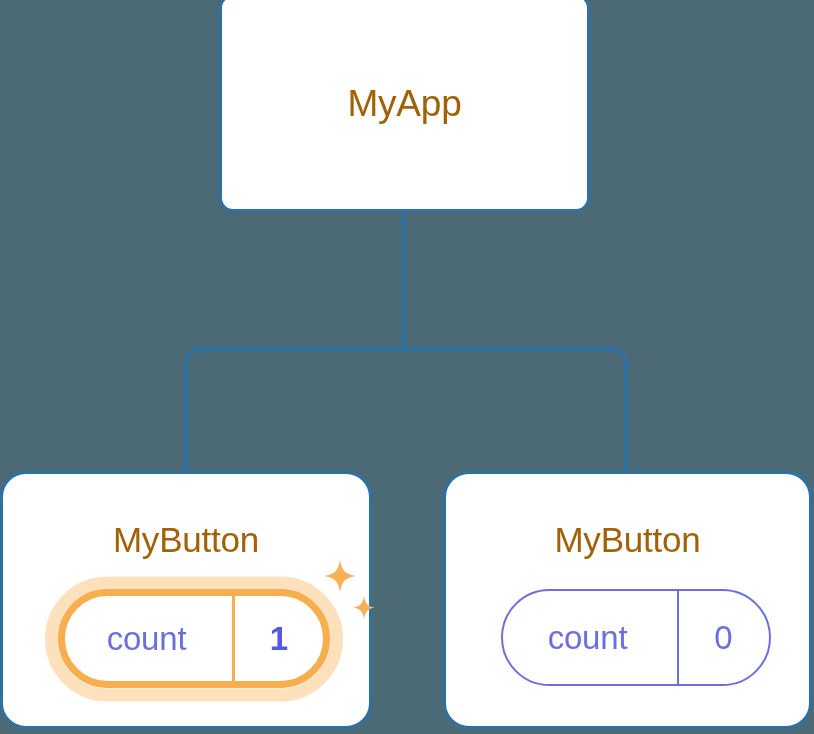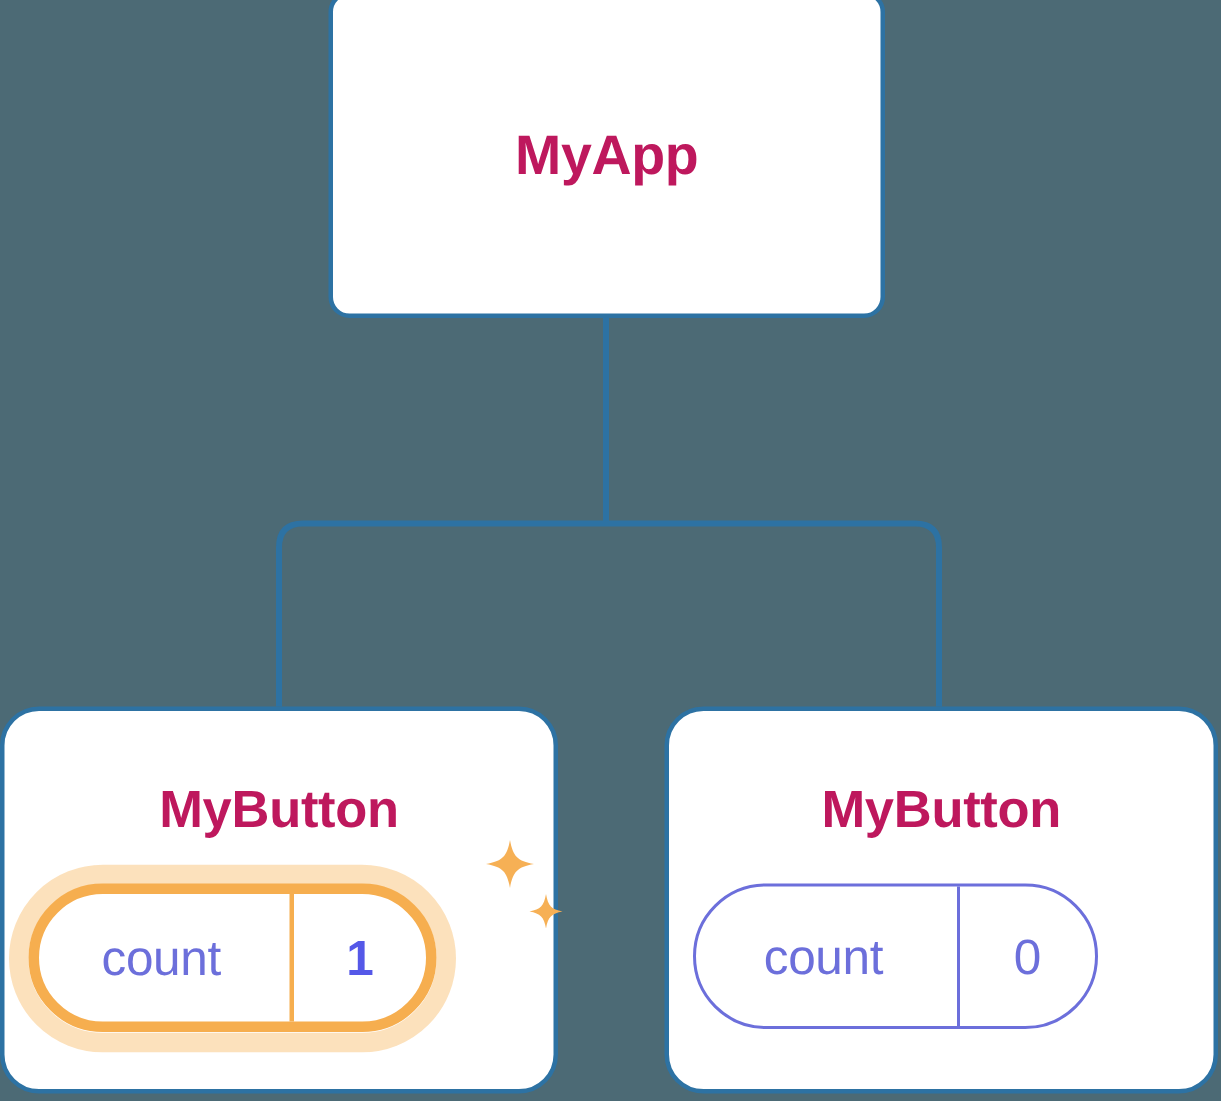--- a/index.html
+++ b/index.html
@@ -47,44 +47,44 @@
   }
   .node-child {
     top: 471px;
     height: 258px;
     border-radius: 26px;
   }
   .node-left  { left: 0px;   width: 372px; }
   .node-right { left: 443px; width: 369px; }
 
   .node-title {
-    color: #be185d;
+    color: #a16207;
     font-size: 37px;
-    font-weight: 700;
+    font-weight: 400;
     letter-spacing: -0.2px;
     line-height: 1;
     white-space: nowrap;
   }
   .node-child .node-title {
     position: absolute;
     top: 48px;
     left: 0;
     right: 0;
     text-align: center;
     font-size: 35px;
   }
 
   
   .state-pill-wrap {
     position: absolute;
     top: 115px;
     left: 16px;
     right: 0;
     display: flex;
-    justify-content: flex-start;
+    justify-content: center;
   }
   .state-pill {
     position: relative;
     display: flex;
     align-items: stretch;
     box-sizing: border-box;
     border-radius: 999px;
     background: #ffffff;
   }
   .pill-cell {

